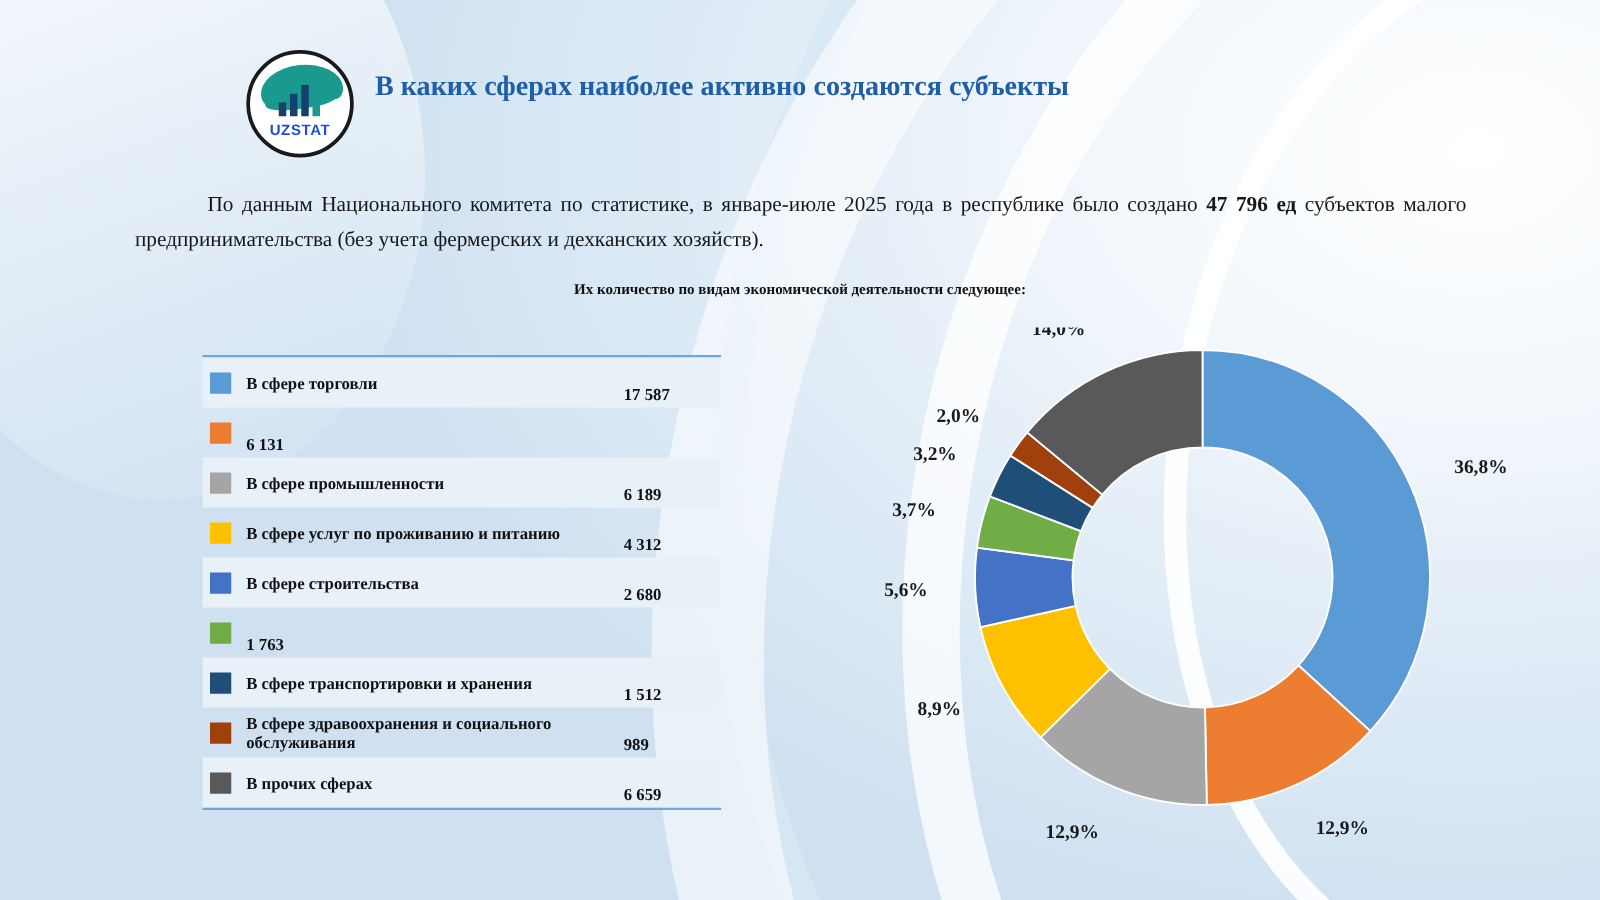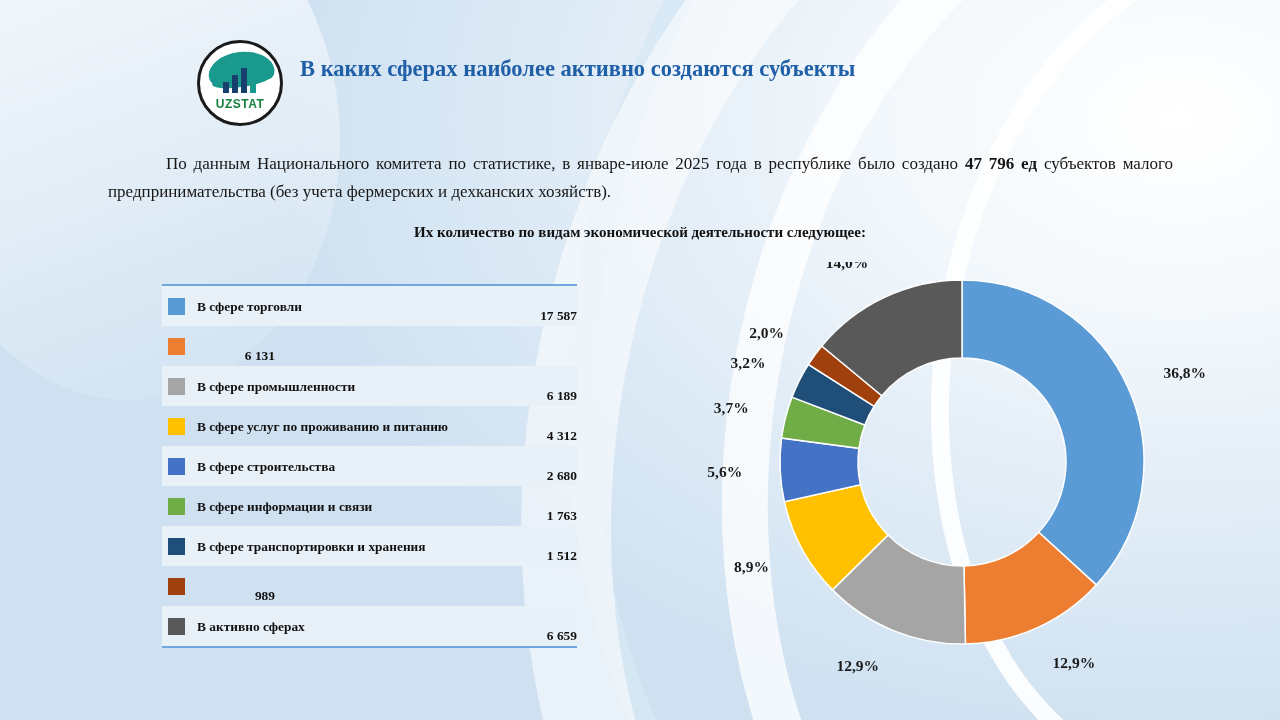--- a/index.html
+++ b/index.html
@@ -126,21 +126,21 @@
   #logo .bars i:nth-child(4) { height: 30px; background:#1a9a8e; }
   #logo .logo-text {
     position: absolute;
     left: 0; right: 0;
     bottom: 12px;
     text-align: center;
     font-family: "Liberation Sans", sans-serif;
     font-weight: bold;
     font-size: 12px;
     letter-spacing: 0.5px;
-    color: #15803d;
+    color: #1d4ed8;
   }
   #title {
     position: absolute;
     left: 300px;
     top: 28px;
     width: 720px;
     text-align: left;
     color: #1f5fa8;
     font-family: "Liberation Serif", serif;
     font-weight: bold;
@@ -161,21 +161,21 @@
     text-indent: 58px;
   }
   #intro b { font-weight: bold; }
   #subtitle {
     position: absolute;
     left: 0;
     top: 224px;
     width: 1280px;
     text-align: center;
     font-weight: bold;
-    font-size: 15px;
+    font-size: 12px;
     color: #111111;
   }
 
   
   #legend {
     position: absolute;
     left: 162px;
     top: 284px;
     width: 415px;
     border-top: 2px solid #6fa8dc;
@@ -198,21 +198,21 @@
   .legend-row .lbl {
     flex: 1 1 auto;
     font-size: 13.4px;
     font-weight: bold;
     color: #111;
     line-height: 15px;
     padding-right: 8px;
   }
   .legend-row .val {
     flex: 0 0 78px;
-    text-align: right;
+    text-align: left;
     font-size: 13.4px;
     font-weight: bold;
     color: #111;
     margin-top: 19px;
   }
 
   
   #chart {
     position: absolute;
     left: 700px;
@@ -279,35 +279,35 @@
         <span class="lbl">В сфере услуг по проживанию и питанию</span>
         <span class="val">4 312</span>
       </div>
       <div class="legend-row alt">
         <span class="swatch" style="background: rgb(68, 114, 196);"></span>
         <span class="lbl">В сфере строительства</span>
         <span class="val">2 680</span>
       </div>
       <div class="legend-row">
         <span class="swatch" style="background: rgb(112, 173, 71);"></span>
-        <span class="lbl">В сфере информации и связи</span>
         <span class="val">1 763</span>
       </div>
       <div class="legend-row alt">
         <span class="swatch" style="background: rgb(31, 78, 121);"></span>
         <span class="lbl">В сфере транспортировки и хранения</span>
         <span class="val">1 512</span>
       </div>
       <div class="legend-row">
         <span class="swatch" style="background: rgb(160, 65, 13);"></span>
+        <span class="lbl">В сфере здравоохранения и социального обслуживания</span>
         <span class="val">989</span>
       </div>
       <div class="legend-row alt">
         <span class="swatch" style="background: rgb(89, 89, 89);"></span>
-        <span class="lbl">В активно сферах</span>
+        <span class="lbl">В прочих сферах</span>
         <span class="val">6 659</span>
       </div>
     </div>
 
   <div id="chart">
     <svg id="donut-svg" width="560" height="420" viewBox="0 0 560 420">
         <path d="M 262 18 A 182 182 0 0 1 396.2273873591877 322.91057107802646 L 338.70136420525006 270.2346120445865 A 104 104 0 0 0 262 96 Z" fill="#5b9bd5" stroke="#ffffff" stroke-width="1.5"></path>
         <text x="463.4" y="116.4" text-anchor="start" font-family="&quot;Liberation Serif&quot;, serif" font-size="15.5" font-weight="bold" fill="#1a1a1a">36,8%</text>
         <path d="M 396.2273873591877 322.91057107802646 A 182 182 0 0 1 265.43041602820426 381.96766813330726 L 263.96023773040247 303.98152464760415 A 104 104 0 0 0 338.70136420525006 270.2346120445865 Z" fill="#ed7d31" stroke="#ffffff" stroke-width="1.5"></path>
         <text x="352.5" y="405.5" text-anchor="start" font-family="&quot;Liberation Serif&quot;, serif" font-size="15.5" font-weight="bold" fill="#1a1a1a">12,9%</text>

